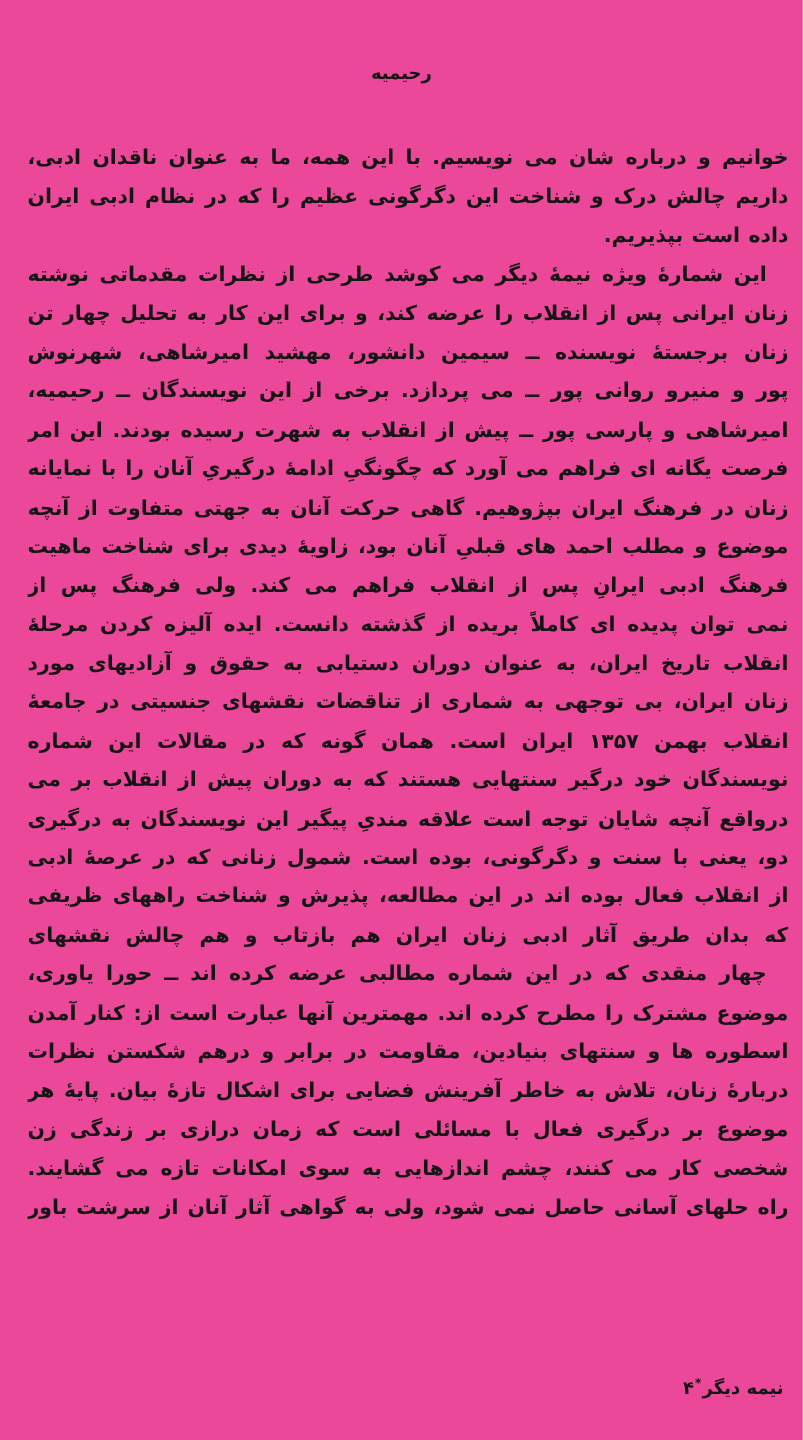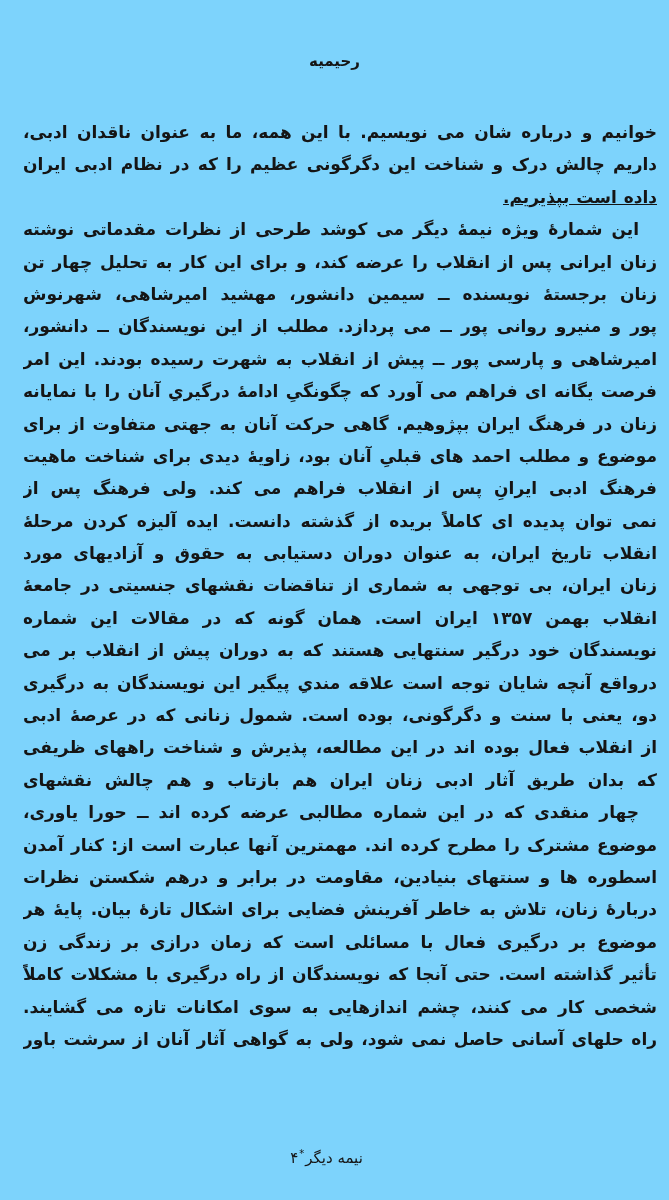--- a/index.html
+++ b/index.html
@@ -1,20 +1,20 @@
 <!DOCTYPE html>
 <html lang="fa" dir="rtl"><head>
 <meta charset="utf-8">
 <style>
   html, body { margin: 0; padding: 0; background: #ffffff; }
   .page {
     position: relative;
     width: 669px;
     height: 1200px;
-    background: #7dd3fc;
+    background: #ec4899;
     color: #151515;
     font-family: "DejaVu Sans", sans-serif;
     overflow: hidden;
     direction: rtl;
   }
   .running-head {
     position: absolute;
     top: 52px;
     left: 0;
     right: 0;
@@ -34,30 +34,30 @@
   .line {
     font-size: 17px;
     font-weight: bold;
     line-height: 32.4px;
     height: 32.4px;
     overflow: hidden;
     text-align: justify;
     text-align-last: justify;
     word-spacing: 1px;
   }
-  .line.flush { text-align-last: start; text-decoration: underline; }
+  .line.flush { text-align-last: start; }
   .line.indent { padding-right: 18px; }
   .page-footer {
     position: absolute;
     top: 1148px;
     left: 0;
     right: 16px;
-    text-align: center;
+    text-align: right;
     font-size: 15px;
-    font-weight: normal;
+    font-weight: bold;
     direction: rtl;
   }
   .page-footer .fmark {
     font-size: 10px;
     vertical-align: super;
     padding: 0 1px;
   }
 </style>
 </head>
 <body>
@@ -69,43 +69,42 @@
   <div class="article-body" id="article-body">
       <div class="para">
         <div class="line">خوانیم و درباره شان می نویسیم. با این همه، ما به عنوان ناقدان ادبی، وظیفه</div>
         <div class="line">داریم چالش درک و شناخت این دگرگونی عظیم را که در نظام ادبی ایران رخ</div>
         <div class="line flush">داده است بپذیریم.</div>
       </div>
       <div class="para">
         <div class="line indent">این شمارهٔ ویژه نیمهٔ دیگر می کوشد طرحی از نظرات مقدماتی نوشته های</div>
         <div class="line">زنان ایرانی پس از انقلاب را عرضه کند، و برای این کار به تحلیل چهار تن از</div>
         <div class="line">زنان برجستهٔ نویسنده ــ سیمین دانشور، مهشید امیرشاهی، شهرنوش پارسی</div>
-        <div class="line">پور و منیرو روانی پور ــ می پردازد. مطلب از این نویسندگان ــ دانشور،</div>
+        <div class="line">پور و منیرو روانی پور ــ می پردازد. برخی از این نویسندگان ــ رحیمیه،</div>
         <div class="line">امیرشاهی و پارسی پور ــ پیش از انقلاب به شهرت رسیده بودند. این امر</div>
         <div class="line">فرصت یگانه ای فراهم می آورد که چگونگیِ ادامهٔ درگیریِ آنان را با نمایانه های</div>
-        <div class="line">زنان در فرهنگ ایران بپژوهیم. گاهی حرکت آنان به جهتی متفاوت از برای</div>
+        <div class="line">زنان در فرهنگ ایران بپژوهیم. گاهی حرکت آنان به جهتی متفاوت از آنچه</div>
         <div class="line">موضوع و مطلب احمد های قبلیِ آنان بود، زاویهٔ دیدی برای شناخت ماهیت</div>
         <div class="line">فرهنگ ادبی ایرانِ پس از انقلاب فراهم می کند. ولی فرهنگ پس از انقلاب را</div>
         <div class="line">نمی توان پدیده ای کاملاً بریده از گذشته دانست. ایده آلیزه کردن مرحلهٔ پیش از</div>
         <div class="line">انقلاب تاریخ ایران، به عنوان دوران دستیابی به حقوق و آزادیهای مورد آرزوی</div>
         <div class="line">زنان ایران، بی توجهی به شماری از تناقضات نقشهای جنسیتی در جامعهٔ پیش از</div>
         <div class="line">انقلاب بهمن ۱۳۵۷ ایران است. همان گونه که در مقالات این شماره خواهیم دید،</div>
         <div class="line">نویسندگان خود درگیر سنتهایی هستند که به دوران پیش از انقلاب بر می گردد.</div>
         <div class="line">درواقع آنچه شایان توجه است علاقه مندیِ پیگیر این نویسندگان به درگیری با هر</div>
         <div class="line">دو، یعنی با سنت و دگرگونی، بوده است. شمول زنانی که در عرصهٔ ادبی پیش</div>
         <div class="line">از انقلاب فعال بوده اند در این مطالعه، پذیرش و شناخت راههای ظریفی است</div>
         <div class="line">که بدان طریق آثار ادبی زنان ایران هم بازتاب و هم چالش نقشهای جنسیتی</div>
       </div>
       <div class="para">
         <div class="line indent">چهار منقدی که در این شماره مطالبی عرضه کرده اند ــ حورا یاوری،</div>
         <div class="line">موضوع مشترک را مطرح کرده اند. مهمترین آنها عبارت است از: کنار آمدن با</div>
         <div class="line">اسطوره ها و سنتهای بنیادین، مقاومت در برابر و درهم شکستن نظرات حاکم</div>
         <div class="line">دربارهٔ زنان، تلاش به خاطر آفرینش فضایی برای اشکال تازهٔ بیان. پایهٔ هر سه</div>
         <div class="line">موضوع بر درگیری فعال با مسائلی است که زمان درازی بر زندگی زن ایرانی</div>
-        <div class="line">تأثیر گذاشته است. حتی آنجا که نویسندگان از راه درگیری با مشکلات کاملاً</div>
         <div class="line">شخصی کار می کنند، چشم اندازهایی به سوی امکانات تازه می گشایند. همیشه</div>
         <div class="line">راه حلهای آسانی حاصل نمی شود، ولی به گواهی آثار آنان از سرشت باور و</div>
       </div>
     </div>
 
   <div class="page-footer">
     <span class="journal">نیمه دیگر</span><span class="fmark">*</span><span class="pnum">۴</span>
   </div>
 
 </div>

